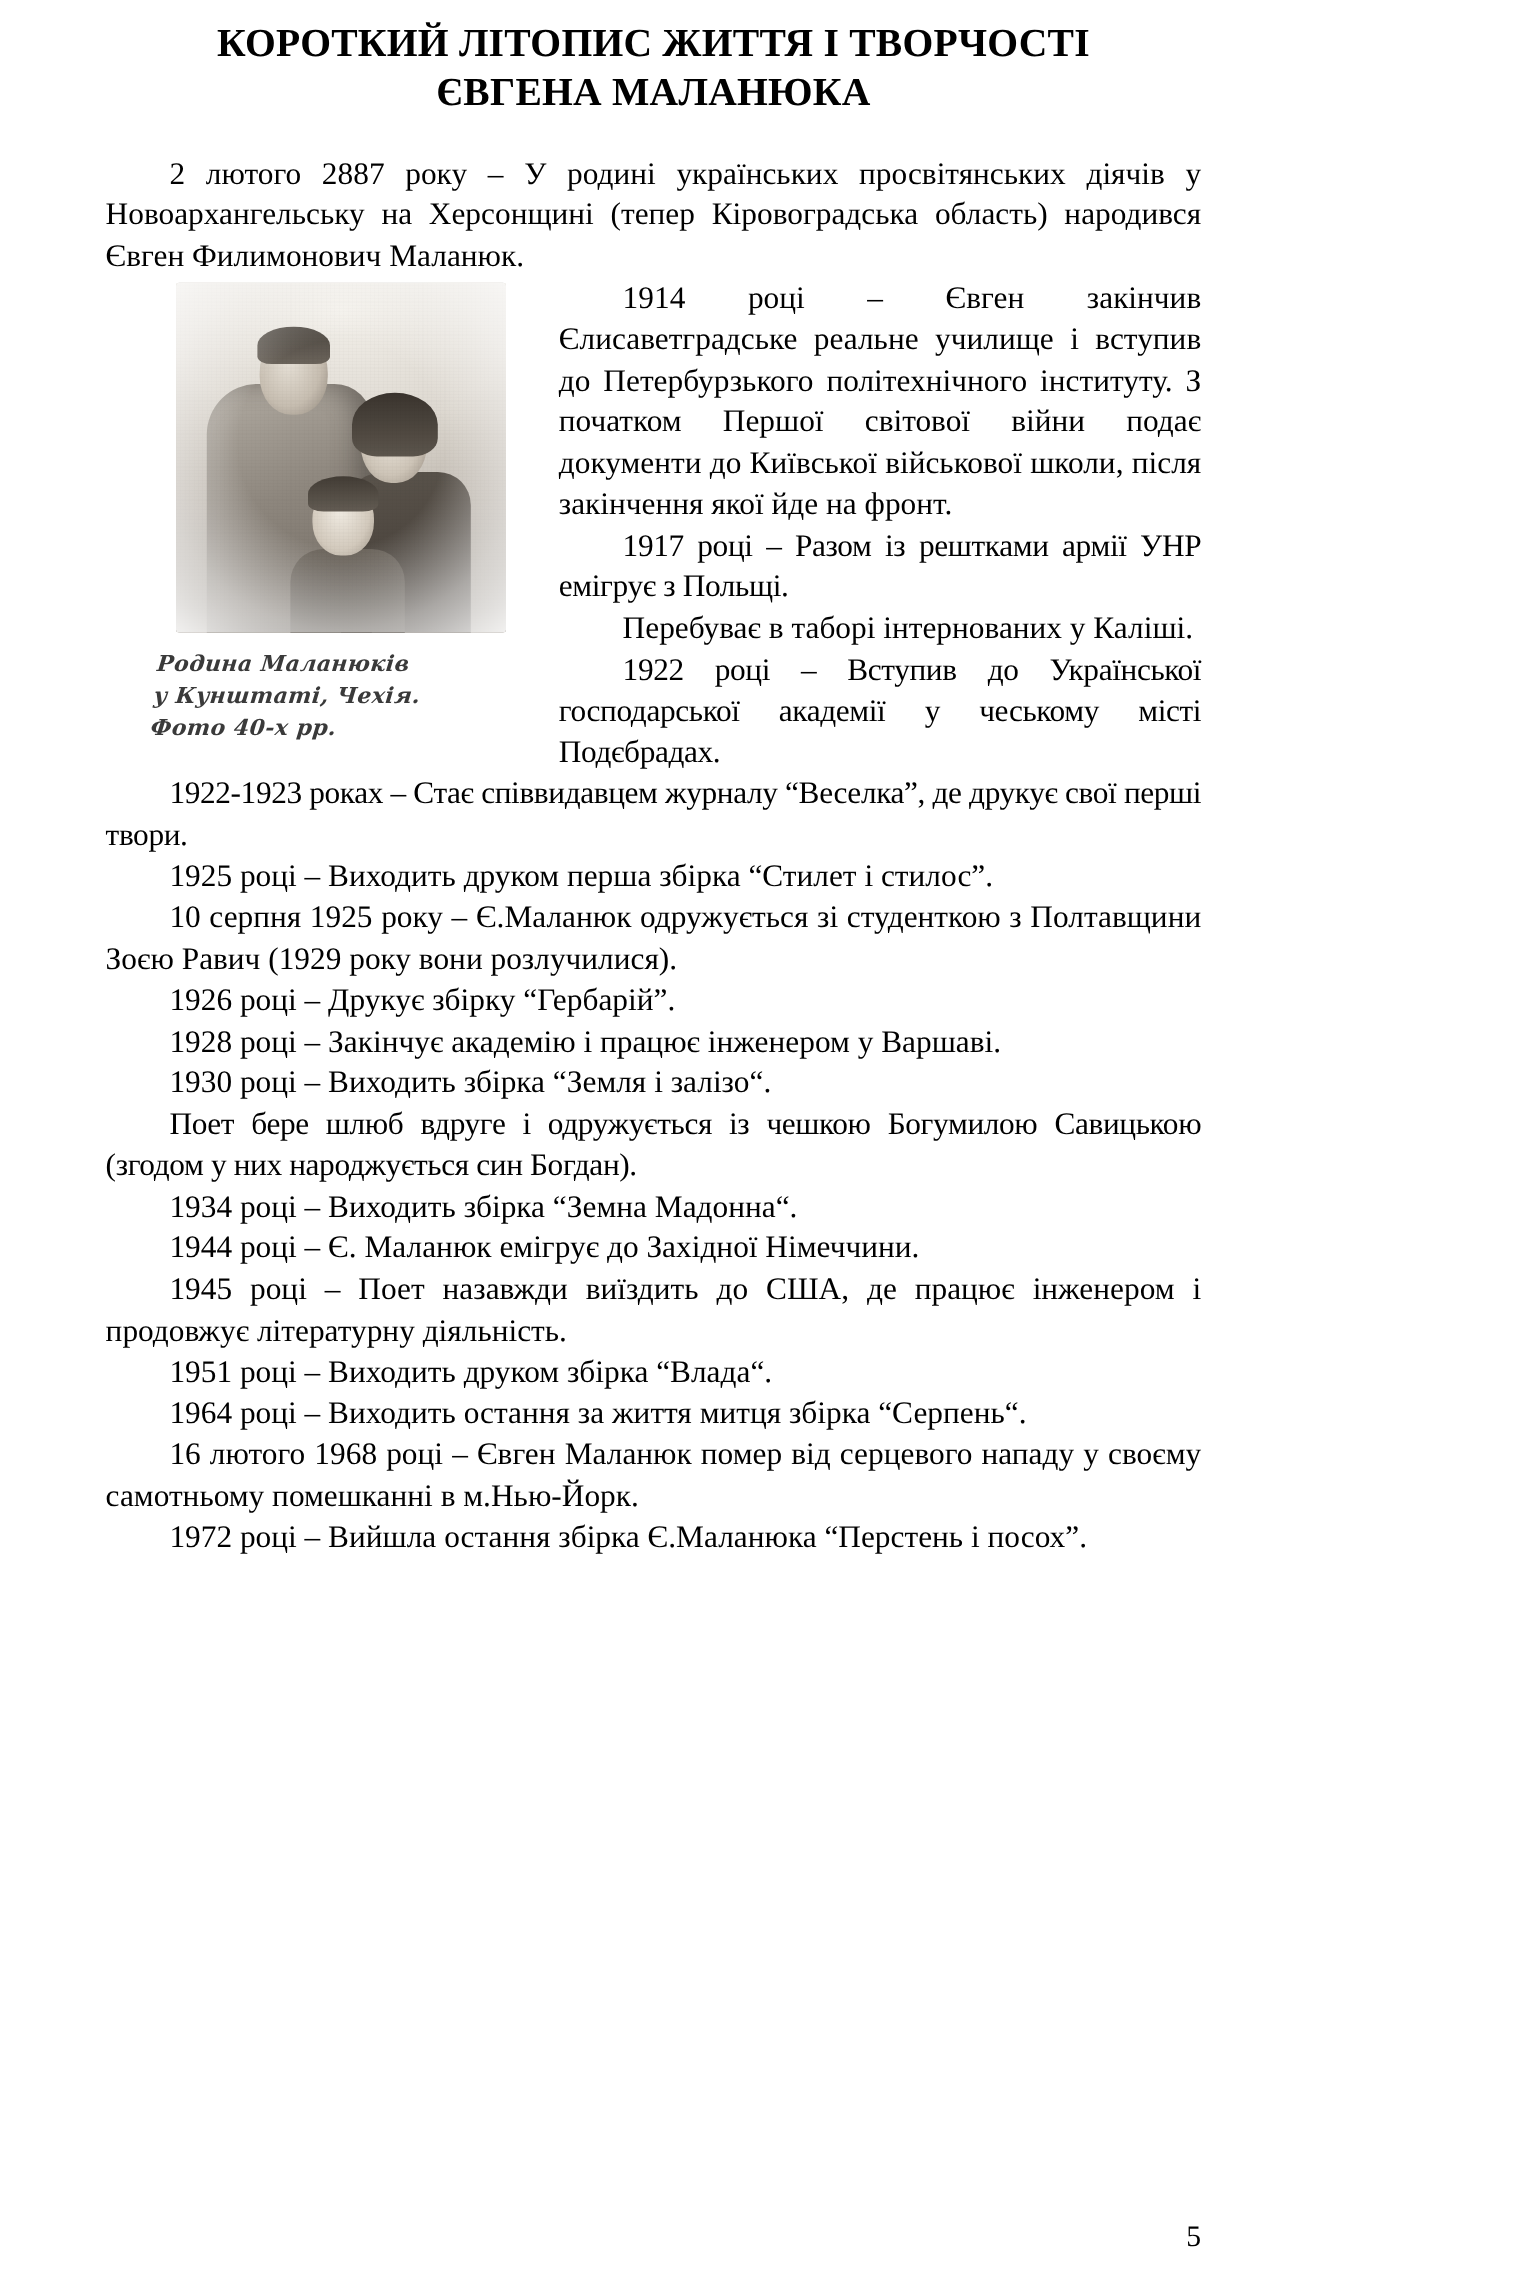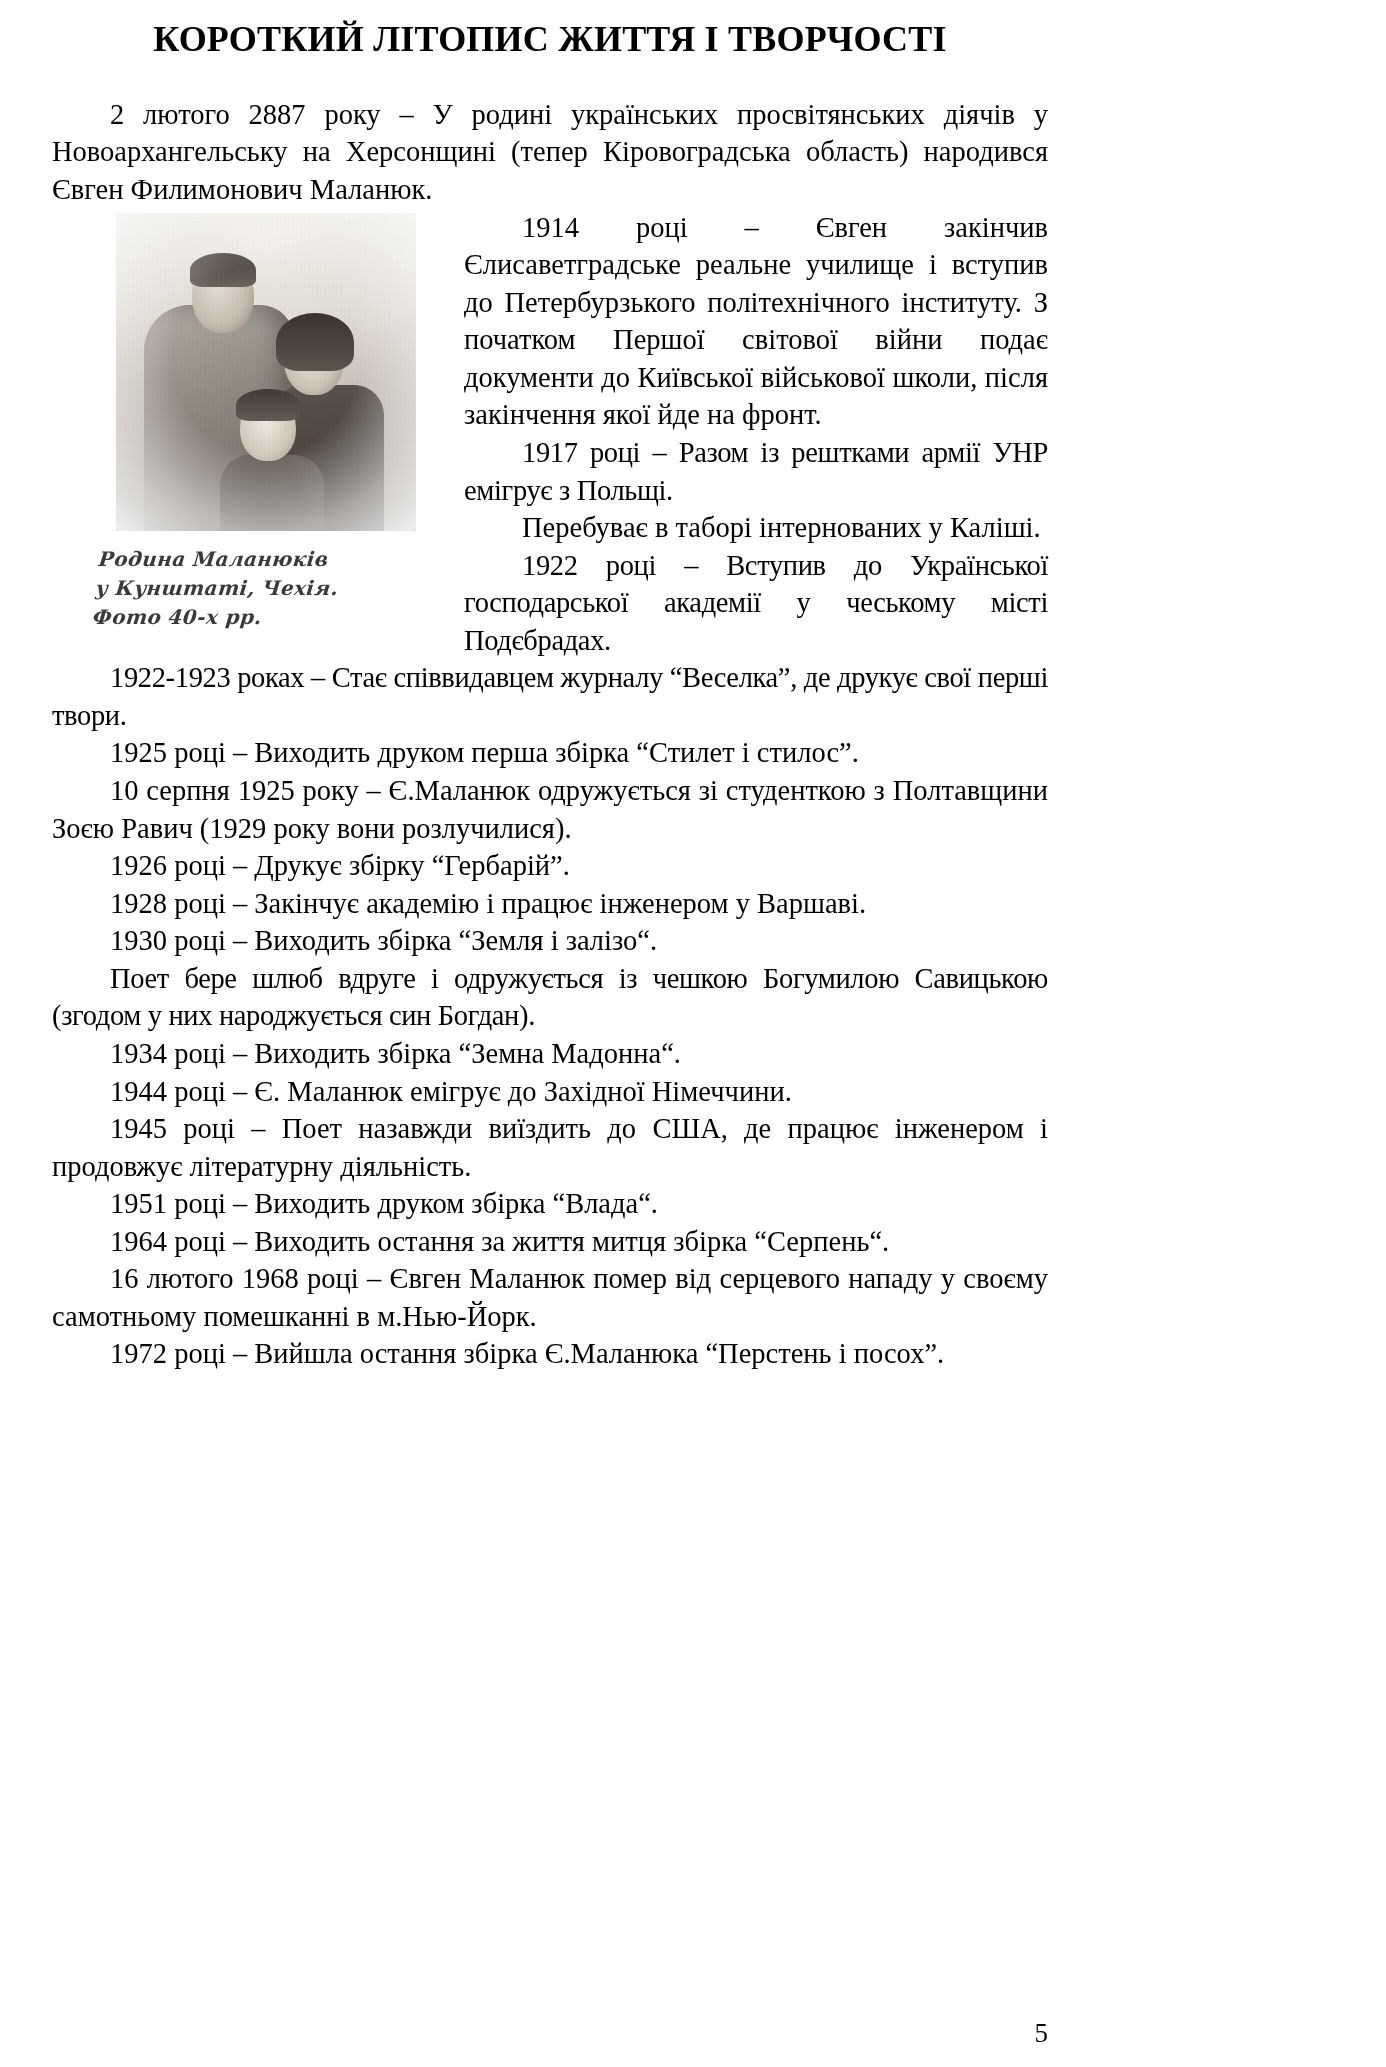--- a/index.html
+++ b/index.html
@@ -13,20 +13,21 @@
     font-family: "Liberation Serif", "DejaVu Serif", serif;
     color: #000000;
     position: relative;
   }
   .page {
     width: 1100px;
     min-height: 2067px;
     box-sizing: border-box;
     padding: 18px 52px 40px 52px;
     position: relative;
+    margin-left: 44px;
   }
   .title {
     text-align: center;
     font-weight: bold;
     font-size: 36px;
     line-height: 1.22;
     letter-spacing: 0.2px;
     margin: 0 0 34px 0;
     font-family: "Liberation Serif", "DejaVu Serif", serif;
   }
@@ -188,20 +189,21 @@
     letter-spacing: -0.35px;
   }
 </style>
 </head>
 <body>
 
 <div class="page">
 
   <h1 class="title">
     <span class="line">КОРОТКИЙ ЛІТОПИС ЖИТТЯ І ТВОРЧОСТІ</span>
+    <span class="line">ЄВГЕНА МАЛАНЮКА</span>
   </h1>
 
   <div class="body-text">
 
     <p>2 лютого 2887 року – У родині українських просвітянських діячів у Новоархангельську на Херсонщині (тепер Кіровоградська область) народився Євген Филимонович Маланюк.</p>
 
     <div class="photo-block">
       <div class="photo-frame">
         <div class="sky"></div>
         <div class="man-coat"></div>

